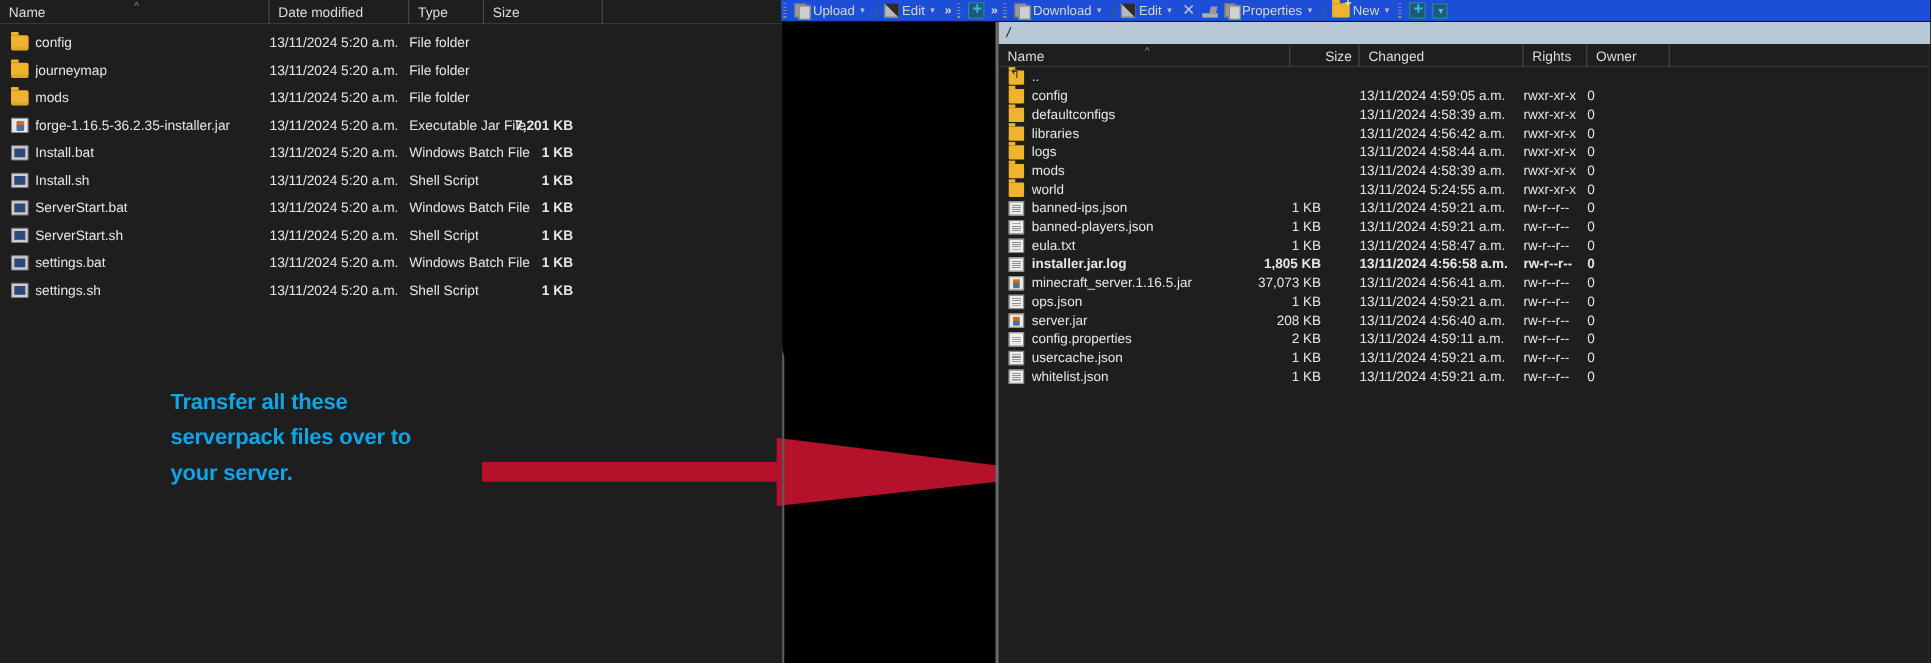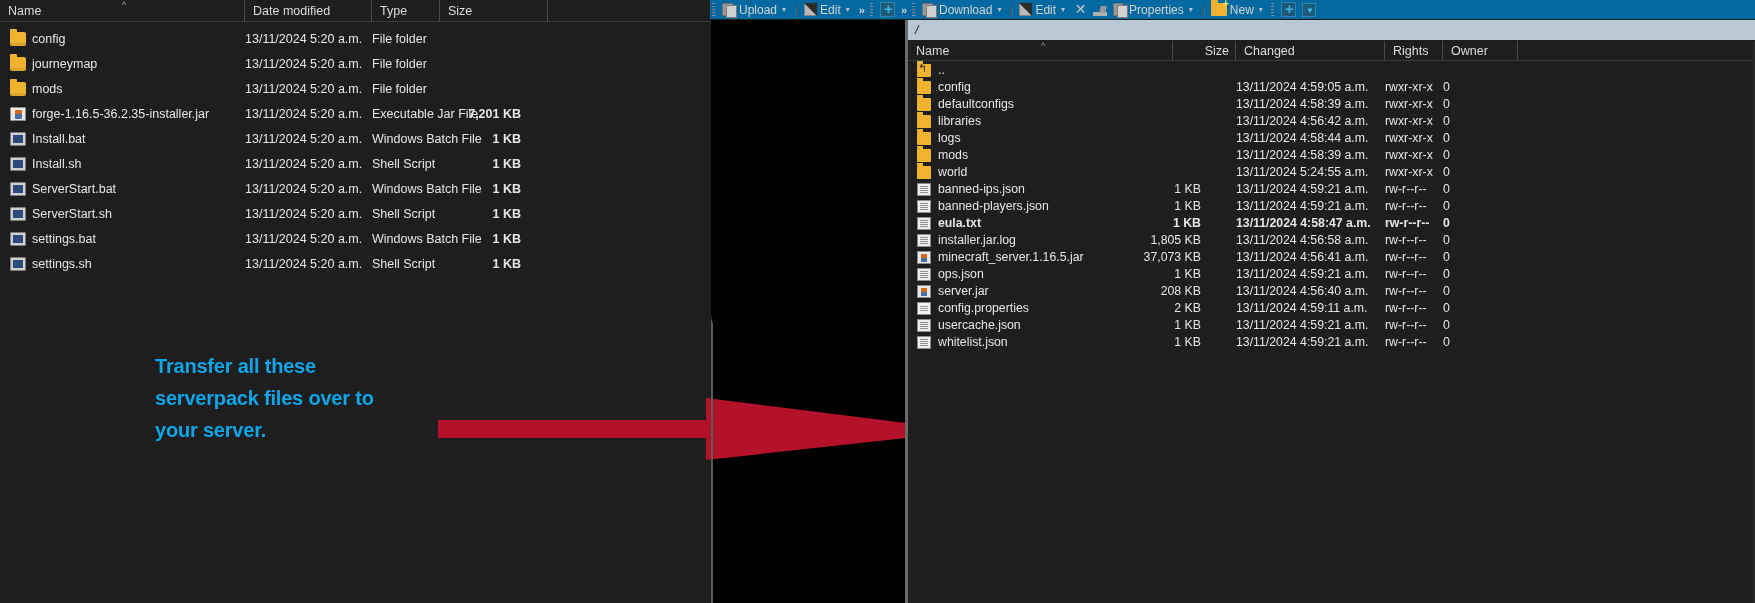--- a/index.html
+++ b/index.html
@@ -172,21 +172,21 @@
     position: absolute;
     left: 908px; top: 0;
     width: 847px; height: 603px;
     background: #1e1e1e;
     color: #e8e8e8;
   }
   #toolbar {
     position: absolute;
     left: -198px; top: 0;
     width: 1045px; height: 20px;
-    background: #0369a1;
+    background: #1d4ed8;
     border-bottom: 1px solid #1a1a1a;
     display: flex;
     align-items: center;
     font-size: 12px;
     color: #d8d8d8;
     white-space: nowrap;
   }
   .tb-item {
     display: inline-flex;
     align-items: center;
@@ -613,29 +613,29 @@
           <span class="cell rowner">0</span>
         </div>
         <div class="rrow" style="top: 198px;">
           <span class="ricon ric-doc"></span>
           <span class="cell rname">banned-players.json</span>
           <span class="cell rsize">1 KB</span>
           <span class="cell rchanged">13/11/2024 4:59:21 a.m.</span>
           <span class="cell rrights">rw-r--r--</span>
           <span class="cell rowner">0</span>
         </div>
-        <div class="rrow" style="top: 215px; font-weight: bold;">
+        <div class="rrow" style="top: 215px;">
           <span class="ricon ric-doc"></span>
           <span class="cell rname">eula.txt</span>
           <span class="cell rsize">1 KB</span>
           <span class="cell rchanged">13/11/2024 4:58:47 a.m.</span>
           <span class="cell rrights">rw-r--r--</span>
           <span class="cell rowner">0</span>
         </div>
-        <div class="rrow" style="top: 232px;">
+        <div class="rrow" style="top: 232px; font-weight: bold;">
           <span class="ricon ric-doc"></span>
           <span class="cell rname">installer.jar.log</span>
           <span class="cell rsize">1,805 KB</span>
           <span class="cell rchanged">13/11/2024 4:56:58 a.m.</span>
           <span class="cell rrights">rw-r--r--</span>
           <span class="cell rowner">0</span>
         </div>
         <div class="rrow" style="top: 249px;">
           <span class="ricon ric-jar"></span>
           <span class="cell rname">minecraft_server.1.16.5.jar</span>

